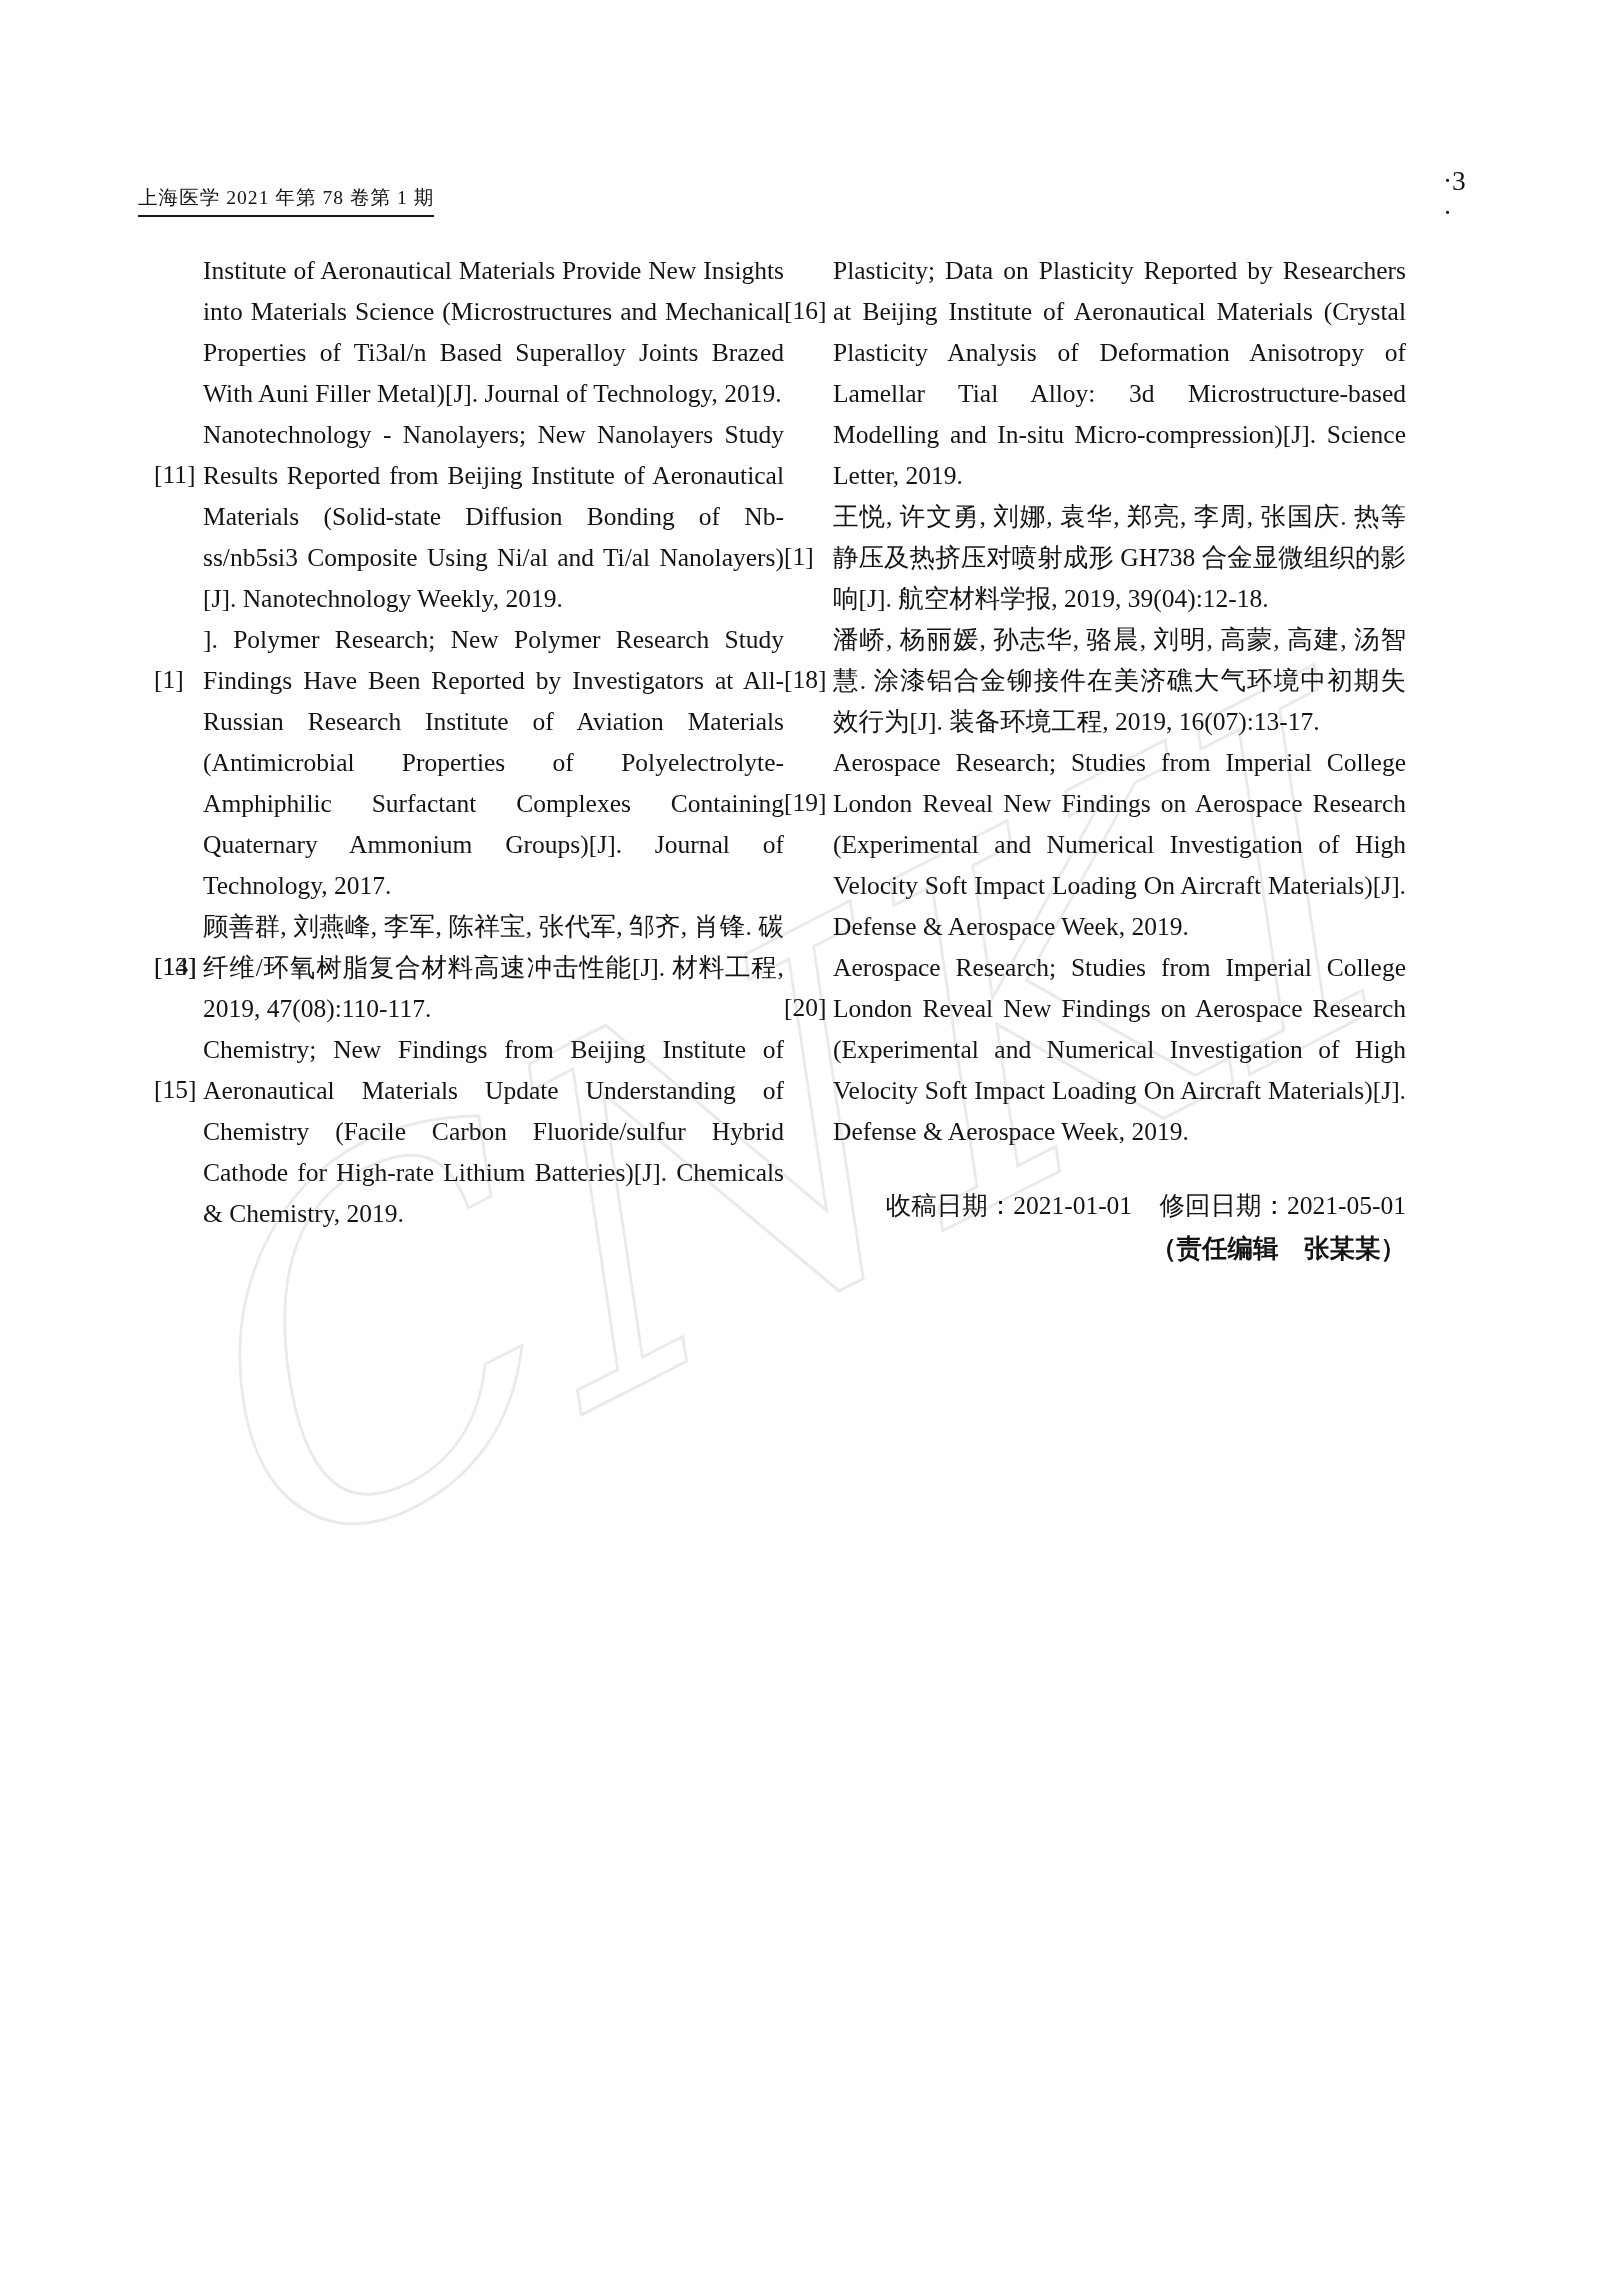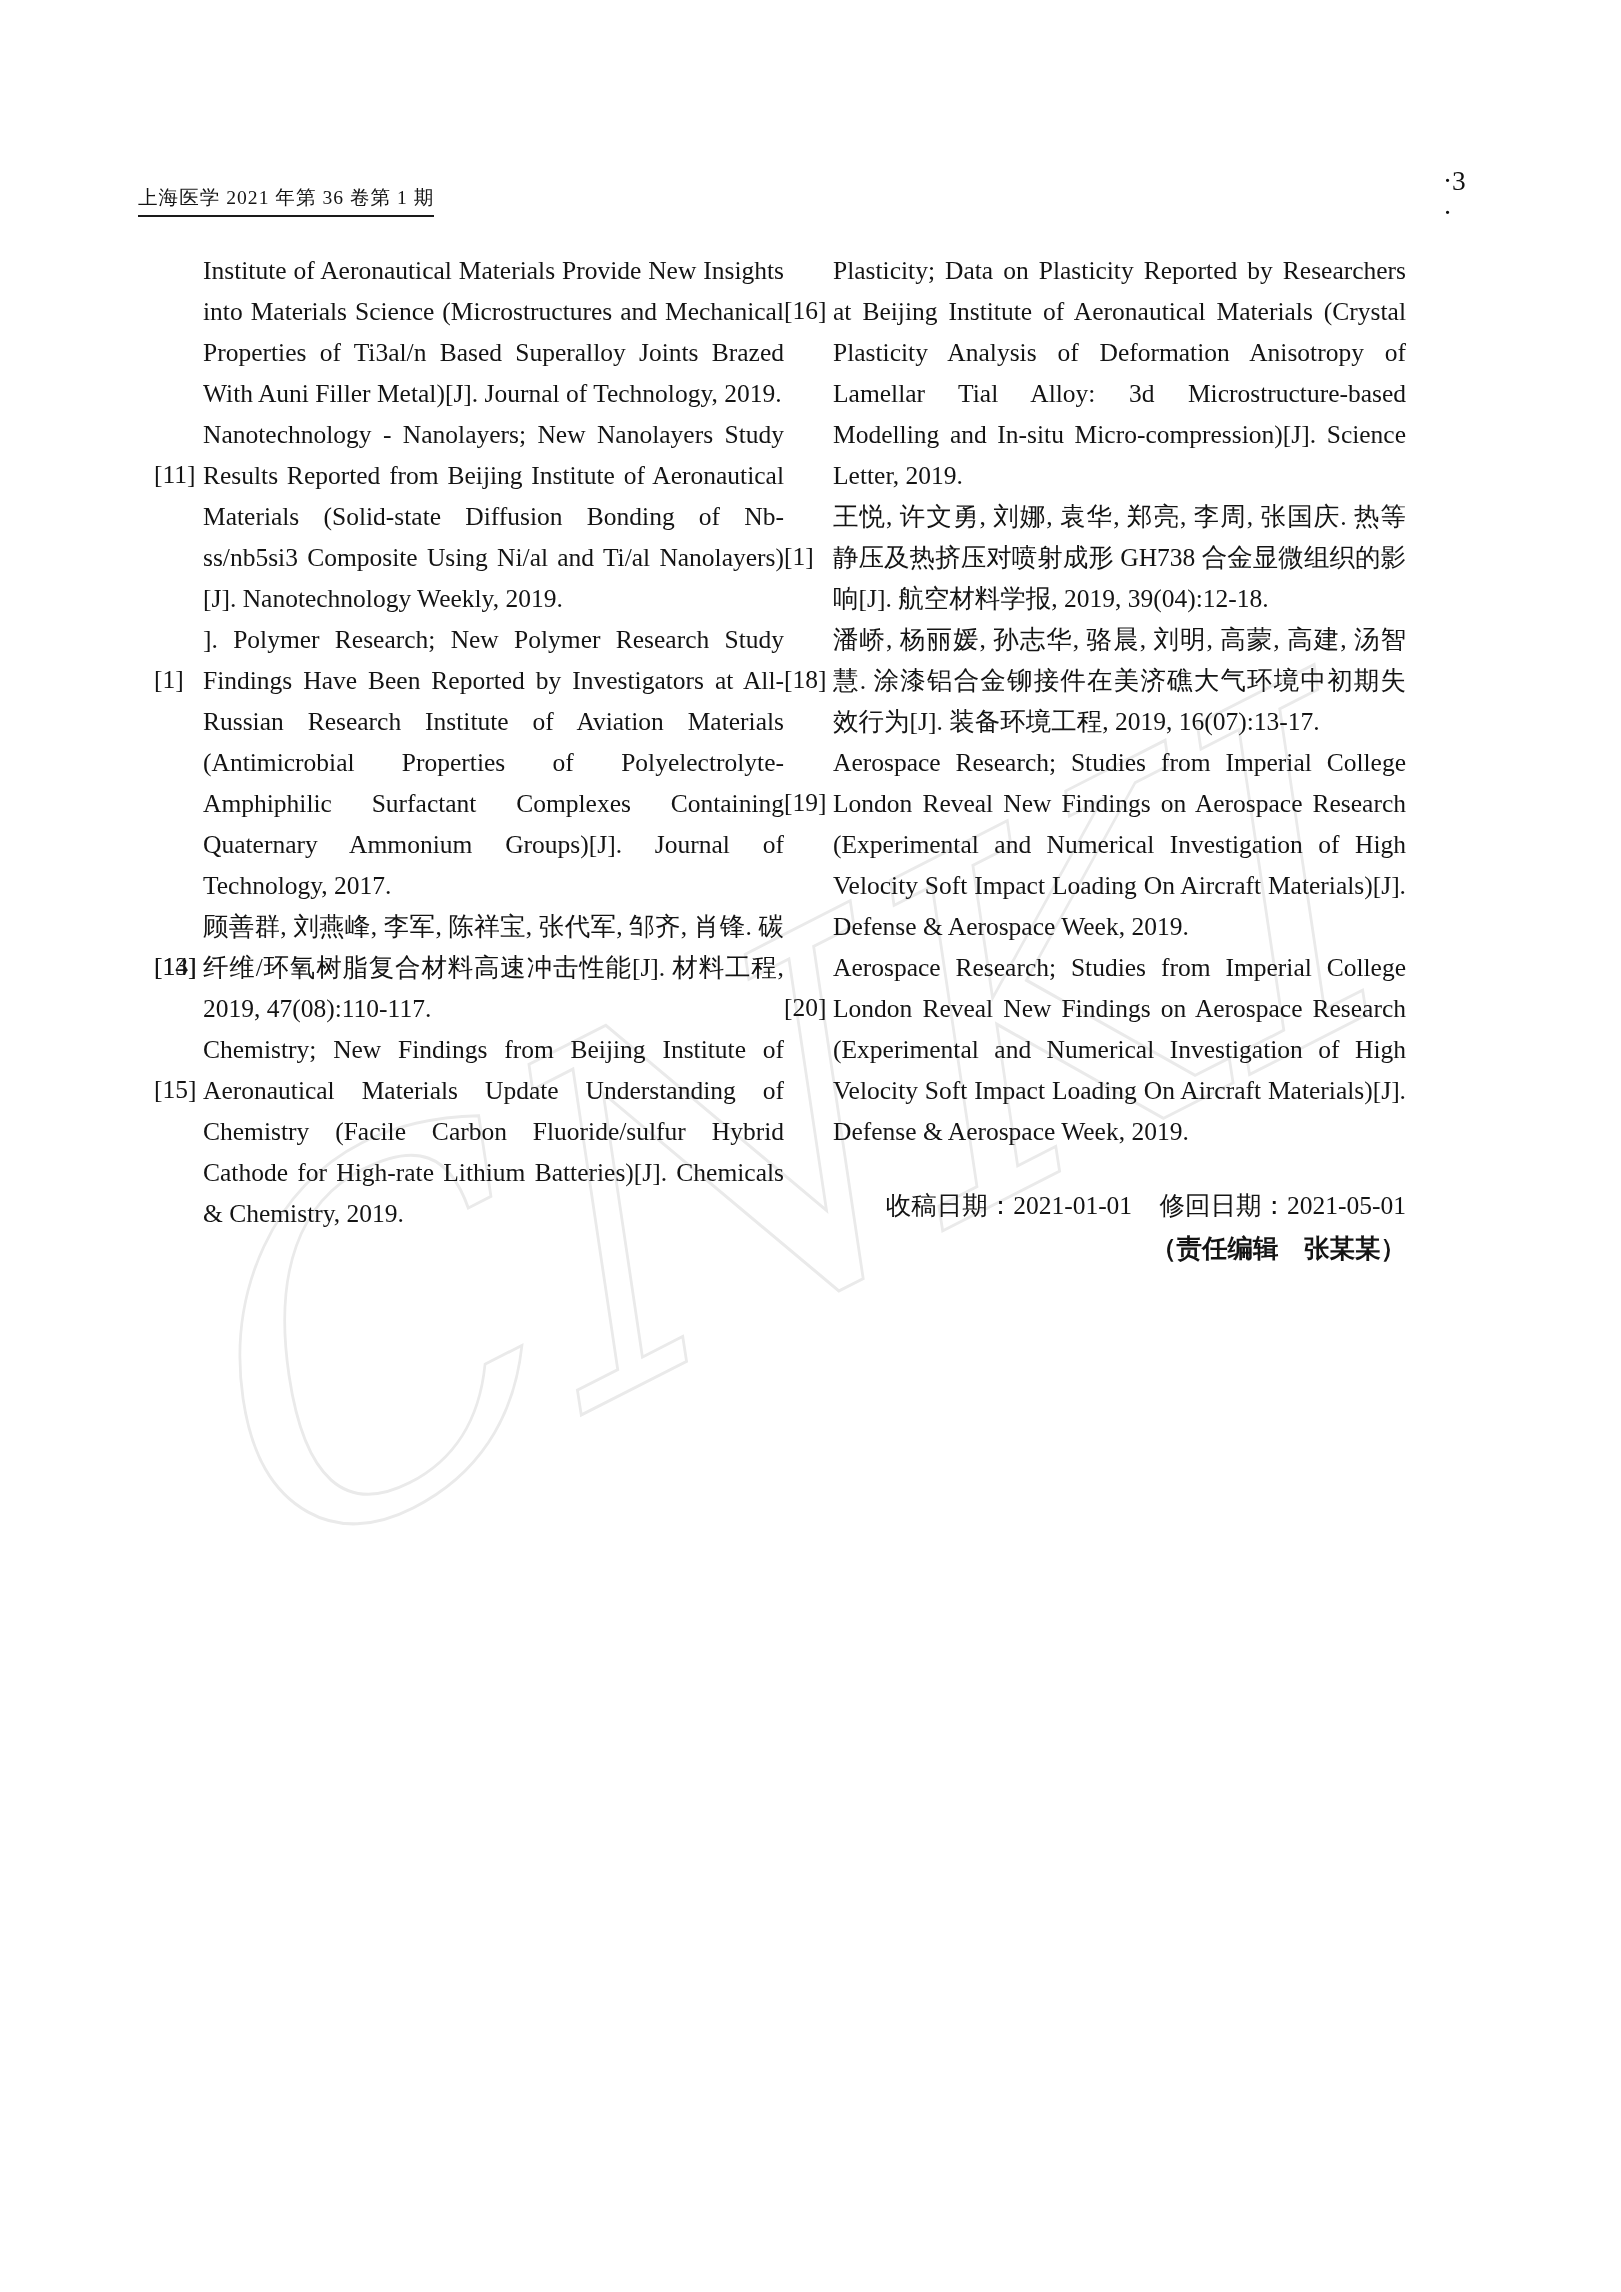--- a/index.html
+++ b/index.html
@@ -96,21 +96,21 @@
   }
   .dates-line { white-space: nowrap; }
   .revised-label { margin-left: 27.4px; }
   .editor-line { font-weight: bold; }
 </style>
 </head>
 <body>
 
 <div class="watermark">CNKI</div>
 
-<div class="journal-header">上海医学 2021 年第 36 卷第 1 期</div>
+<div class="journal-header">上海医学 2021 年第 78 卷第 1 期</div>
 
 <div class="page-number">
   <div>·3</div>
   <div>·</div>
 </div>
 
 <div class="columns">
 
   <div class="col-left">
     <div class="ref">

